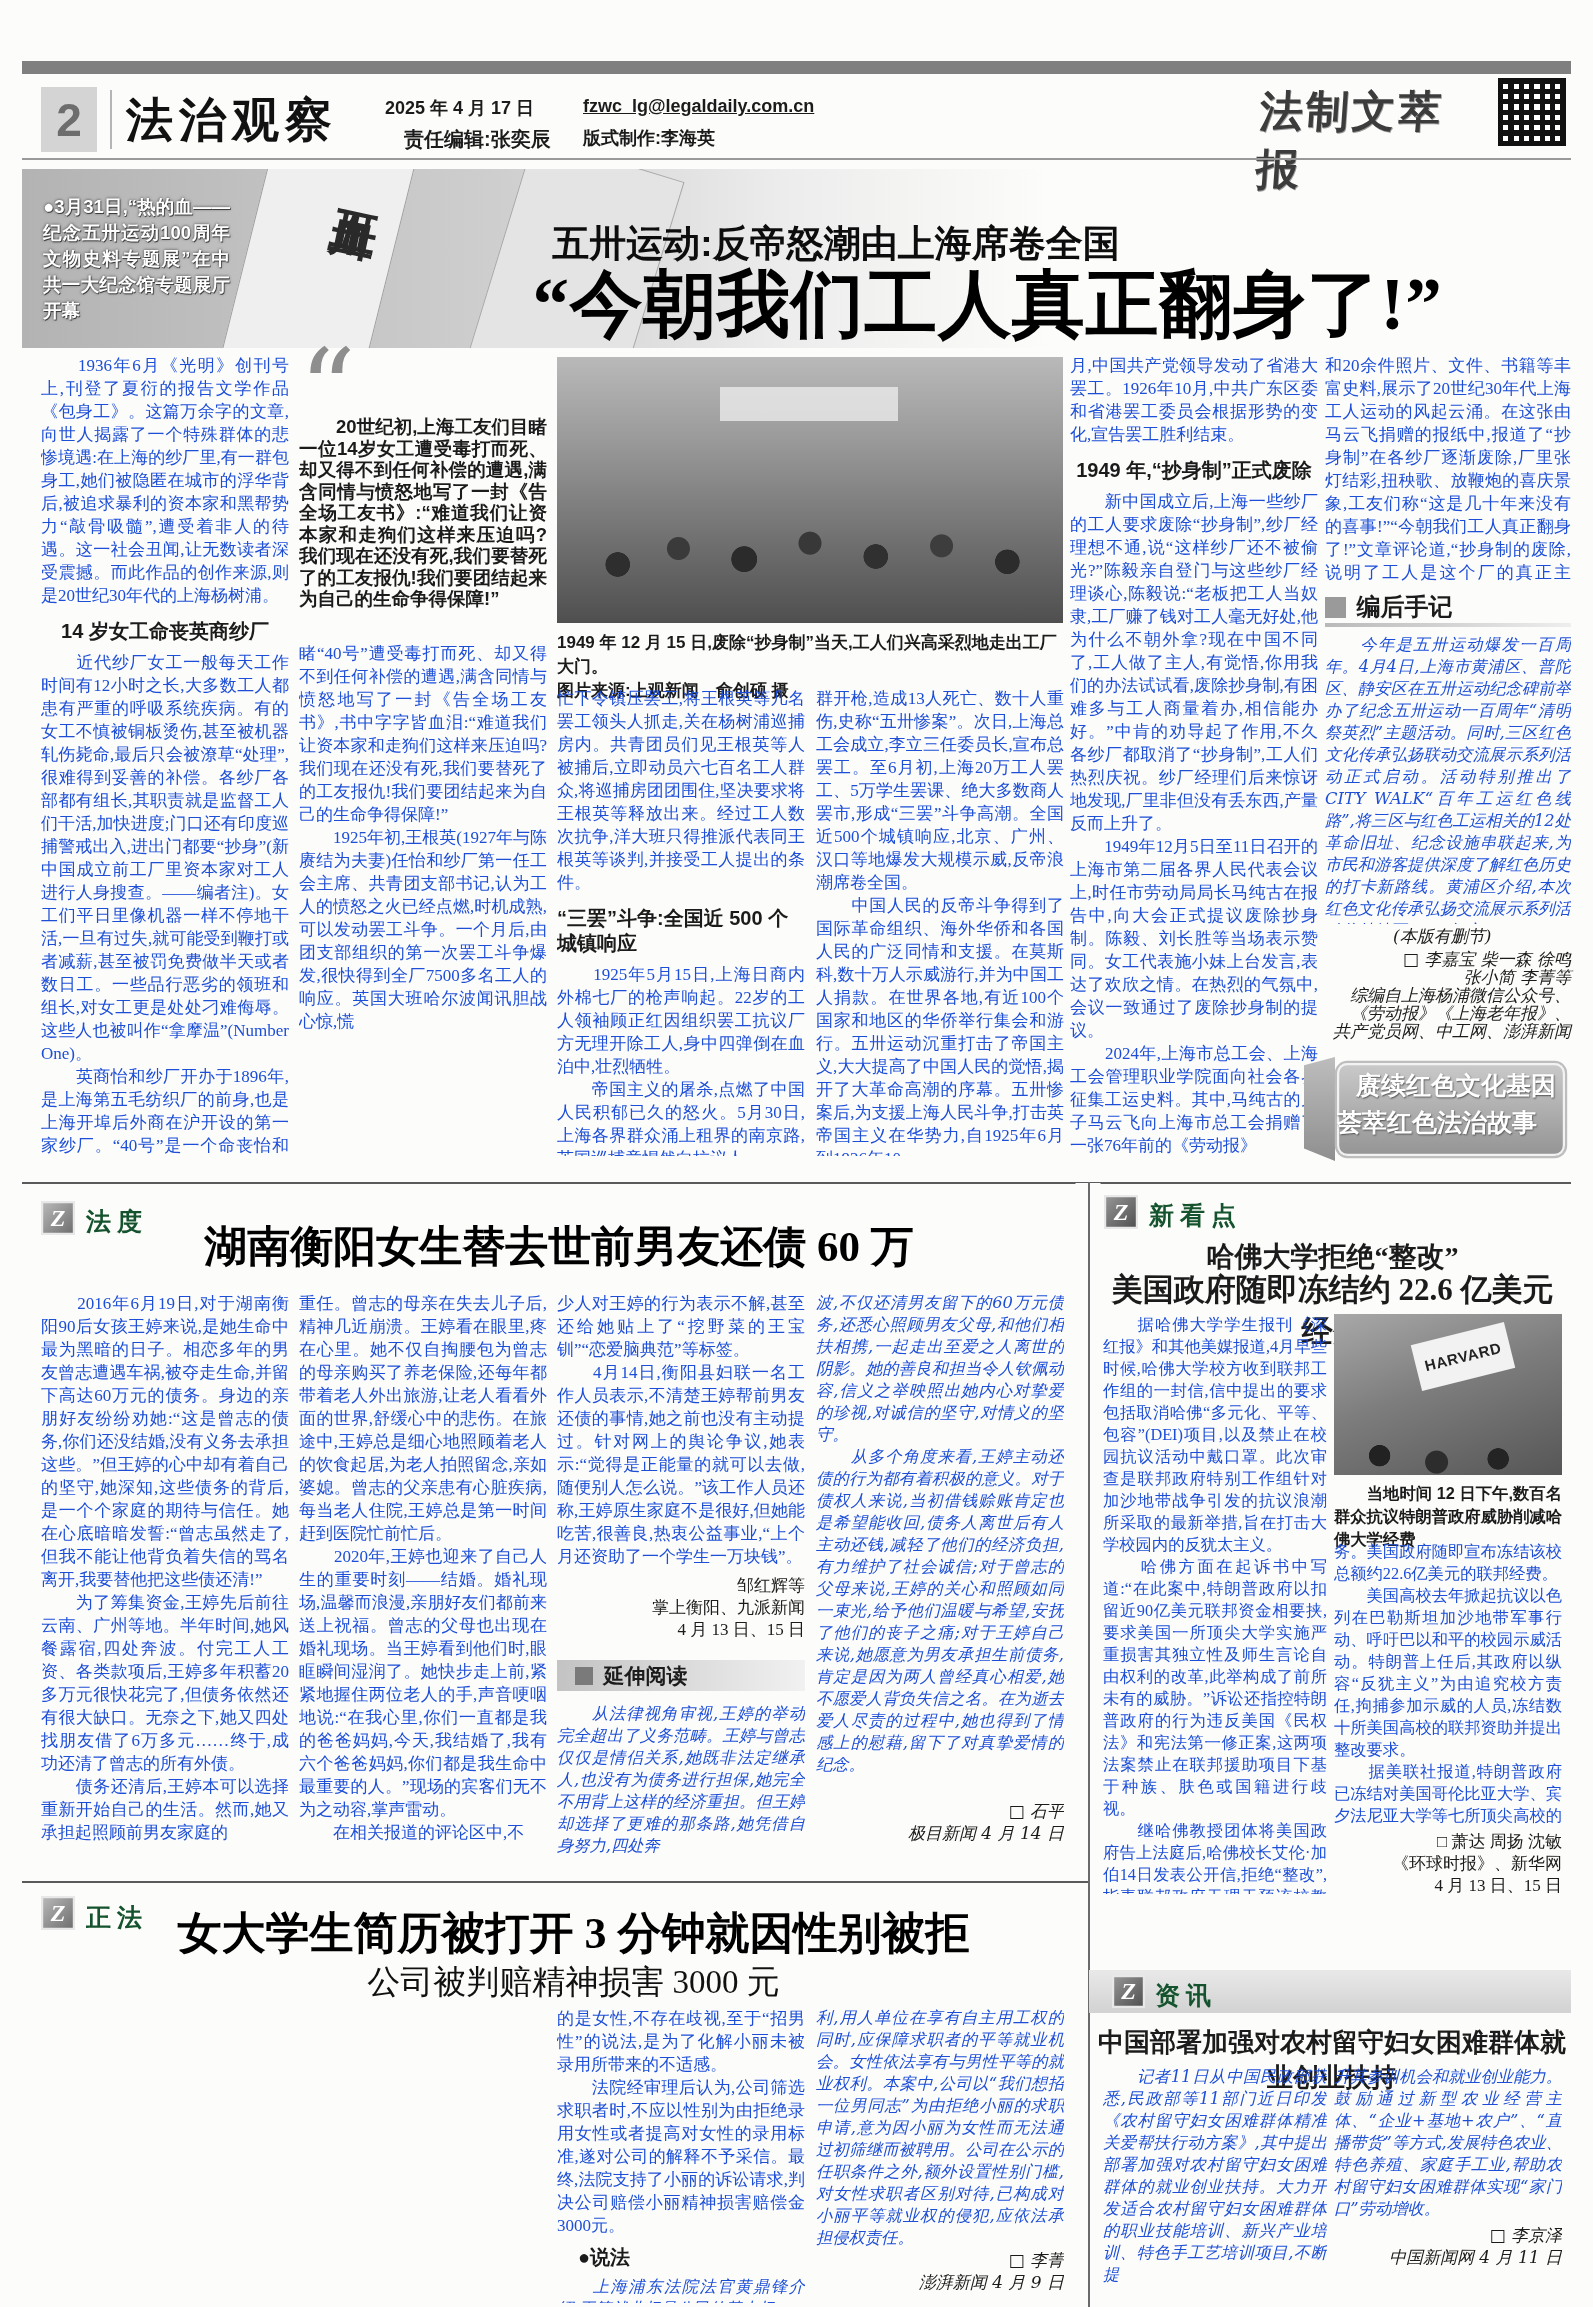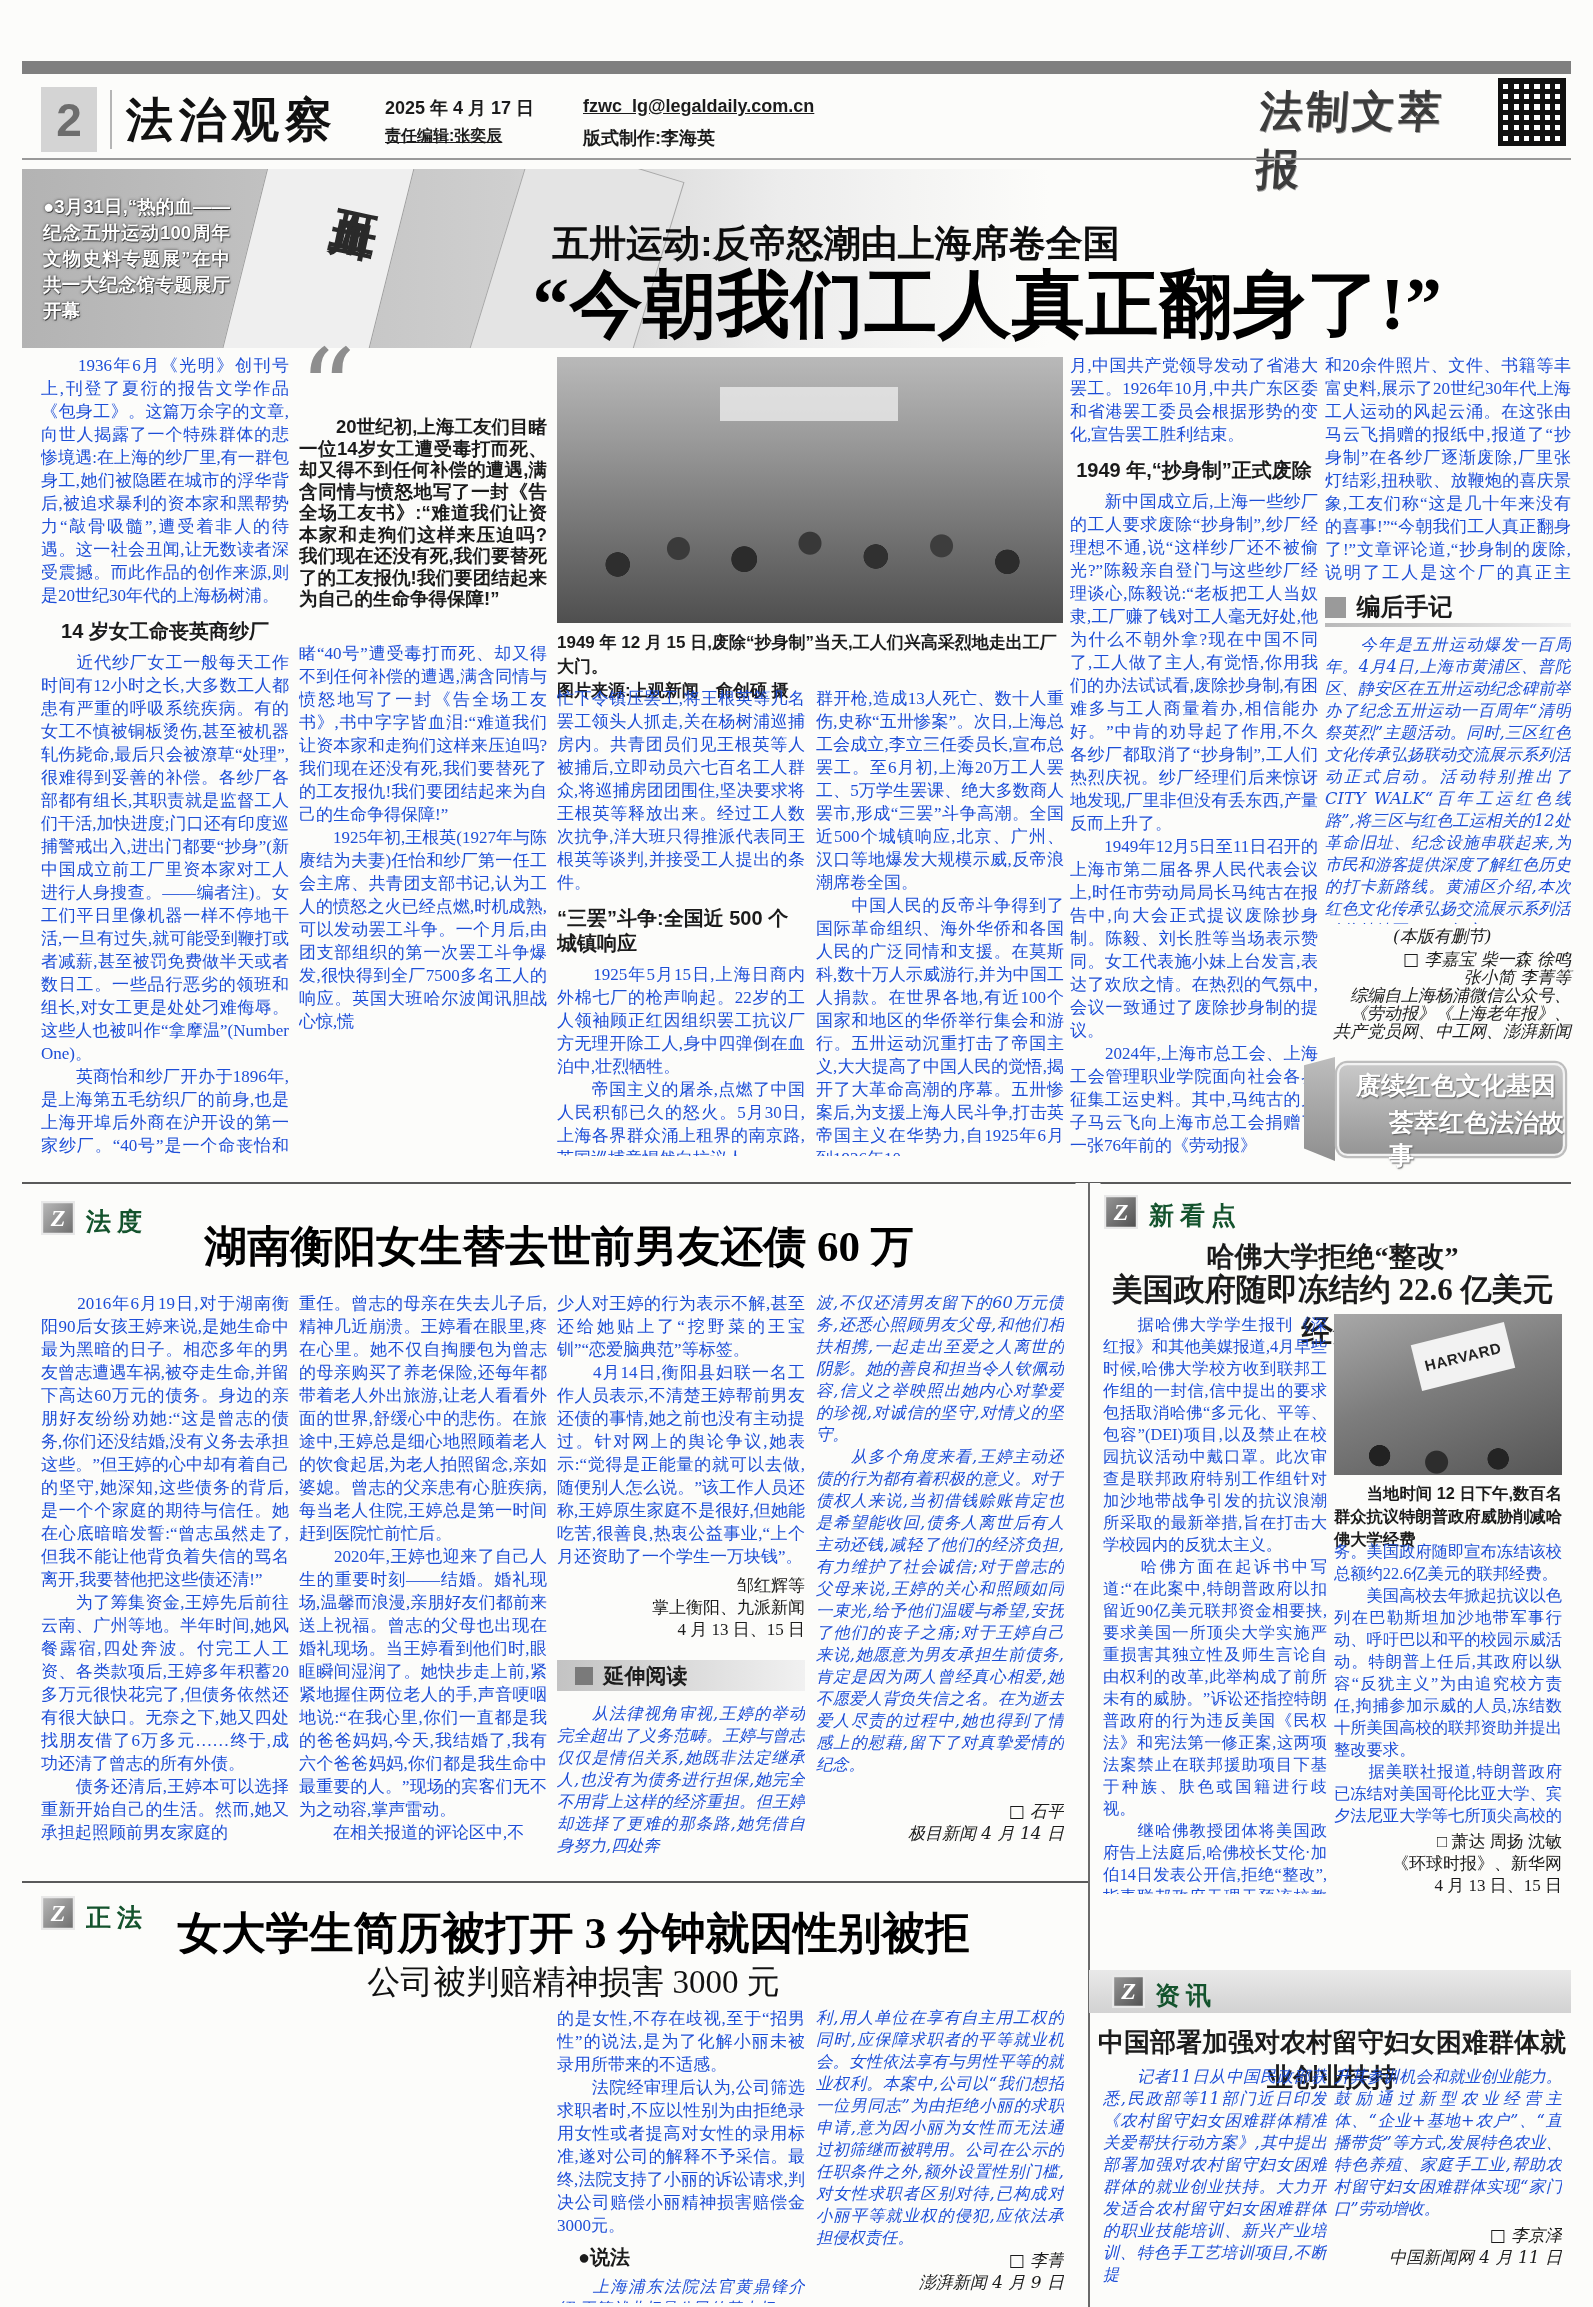--- a/index.html
+++ b/index.html
@@ -45,21 +45,21 @@
 <body>
 
 <div id="page">
 
   <div class="abs" style="left:22px;top:61px;width:1549px;height:12.6px;background:#7f7f7f;"></div>
 
   <div class="abs" style="left:41px;top:87px;width:56px;height:65px;background:#d4d4d4;display:flex;align-items:center;justify-content:center;font:bold 46px 'Liberation Sans',sans-serif;color:#6d6d6d;">2</div>
   <div class="abs" style="left:110px;top:90px;width:2.2px;height:59px;background:#b5b5b5;"></div>
   <div class="abs sans bold" style="left:126px;top:89px;font-size:47px;letter-spacing:6px;color:#111;">法治观察</div>
   <div class="abs sans bold" style="left:385px;top:96px;font-size:18px;">2025 年 4 月 17 日</div>
-  <div class="abs sans bold" style="left:385px;top:126px;font-size:16px;text-decoration:underline;">责任编辑:张奕辰</div>
+  <div class="abs sans bold" style="left:404px;top:126px;font-size:20px;">责任编辑:张奕辰</div>
   <div class="abs sans bold" style="left:583px;top:96px;font-size:18px;text-decoration:underline;">fzwc_lg@legaldaily.com.cn</div>
   <div class="abs sans bold" style="left:583px;top:126px;font-size:18px;">版式制作:李海英</div>
   <div class="abs bold" style="left:1258px;top:83px;width:229px;font-size:43px;letter-spacing:3px;color:#3c3c3c;transform:skewX(-4deg);text-shadow:0.7px 0.7px 0 #9a9a9a;">法制文萃报</div>
   <div class="abs qr" style="left:1498px;top:78px;width:68px;height:68px;"></div>
   <div class="abs" style="left:22px;top:158px;width:1549px;height:1.5px;background:#999;"></div>
 
   <div class="abs" style="left:22px;top:169px;width:1081px;height:179px;overflow:hidden;background:linear-gradient(90deg,#b3b3b3 0%,#cfcfcf 45%,#ececec 70%,#fcfcfa 95%);">
     <div class="abs" style="left:222px;top:-22px;width:141px;height:244px;background:#efefef;border:1.5px solid #9f9f9f;transform:rotate(14deg);"></div>
     <div class="abs" style="left:474px;top:-15px;width:155px;height:237px;background:#e4e4e4;border:1.5px solid #a8a8a8;transform:rotate(17deg);"></div>
     <div class="abs bold" style="left:296px;top:7.4px;height:163px;writing-mode:vertical-rl;font-size:46px;color:#2a2a2a;transform:rotate(12deg);">五卅血</div>
@@ -115,21 +115,21 @@
   <div class="abs kai" style="left:1325px;top:925px;width:246px;font-size:17px;text-indent:4em;">(本版有删节)</div>
   <div class="abs byline kai" style="left:1325px;top:950px;width:246px;line-height:18px;">□ 李嘉宝 柴一森 徐鸣
 张小简 李菁等
 综编自上海杨浦微信公众号、
 《劳动报》《上海老年报》、
 共产党员网、中工网、澎湃新闻</div>
 
   <div class="abs" style="left:1304px;top:1057px;width:31px;height:104px;background:linear-gradient(180deg,#bdbdbd,#8f8f8f);clip-path:polygon(0 8%,100% 0,100% 100%,0 88%);"></div>
   <div class="abs" style="left:1337px;top:1063px;width:228px;height:87px;border-radius:10.4px;background:linear-gradient(180deg,#cacaca,#949494);box-shadow:0 0 0 2.2px #bdbdbd, inset 0 0 0 2.2px #f2f2f2;padding:6px 0 0 0;">
     <div class="bold" style="font-size:25px;color:#fff;text-shadow:0.7px 0.7px 1.5px #555;padding-left:19px;">赓续红色文化基因</div>
-    <div class="bold" style="font-size:25px;color:#fff;text-shadow:0.7px 0.7px 1.5px #555;padding-left:52px;margin-top:4.4px;">荟萃红色法治故事</div>
+    <div class="bold" style="font-size:25px;color:#fff;text-shadow:0.7px 0.7px 1.5px #555;margin-top:4.4px;">荟萃红色法治故事</div>
   </div>
 
   <div class="abs" style="left:22px;top:1182px;width:1549px;height:1.5px;background:#5a5a5a;"></div>
   <div class="abs notch" style="left:1075px;top:1183px;"></div>
   <div class="abs" style="left:1088px;top:1182px;width:1.5px;height:1125px;background:#6a6a6a;"></div>
 
   <div class="abs zicon" style="left:41px;top:1201px;background:linear-gradient(135deg,#bdbdbd,#6a6a6a);">Z</div>
   <div class="abs seclabel" style="left:86px;top:1205px;">法度</div>
   <div class="abs bold center" style="left:41px;top:1218px;width:1036px;font-size:43px;color:#000;">湖南衡阳女生替去世前男友还债 60 万</div>
 

